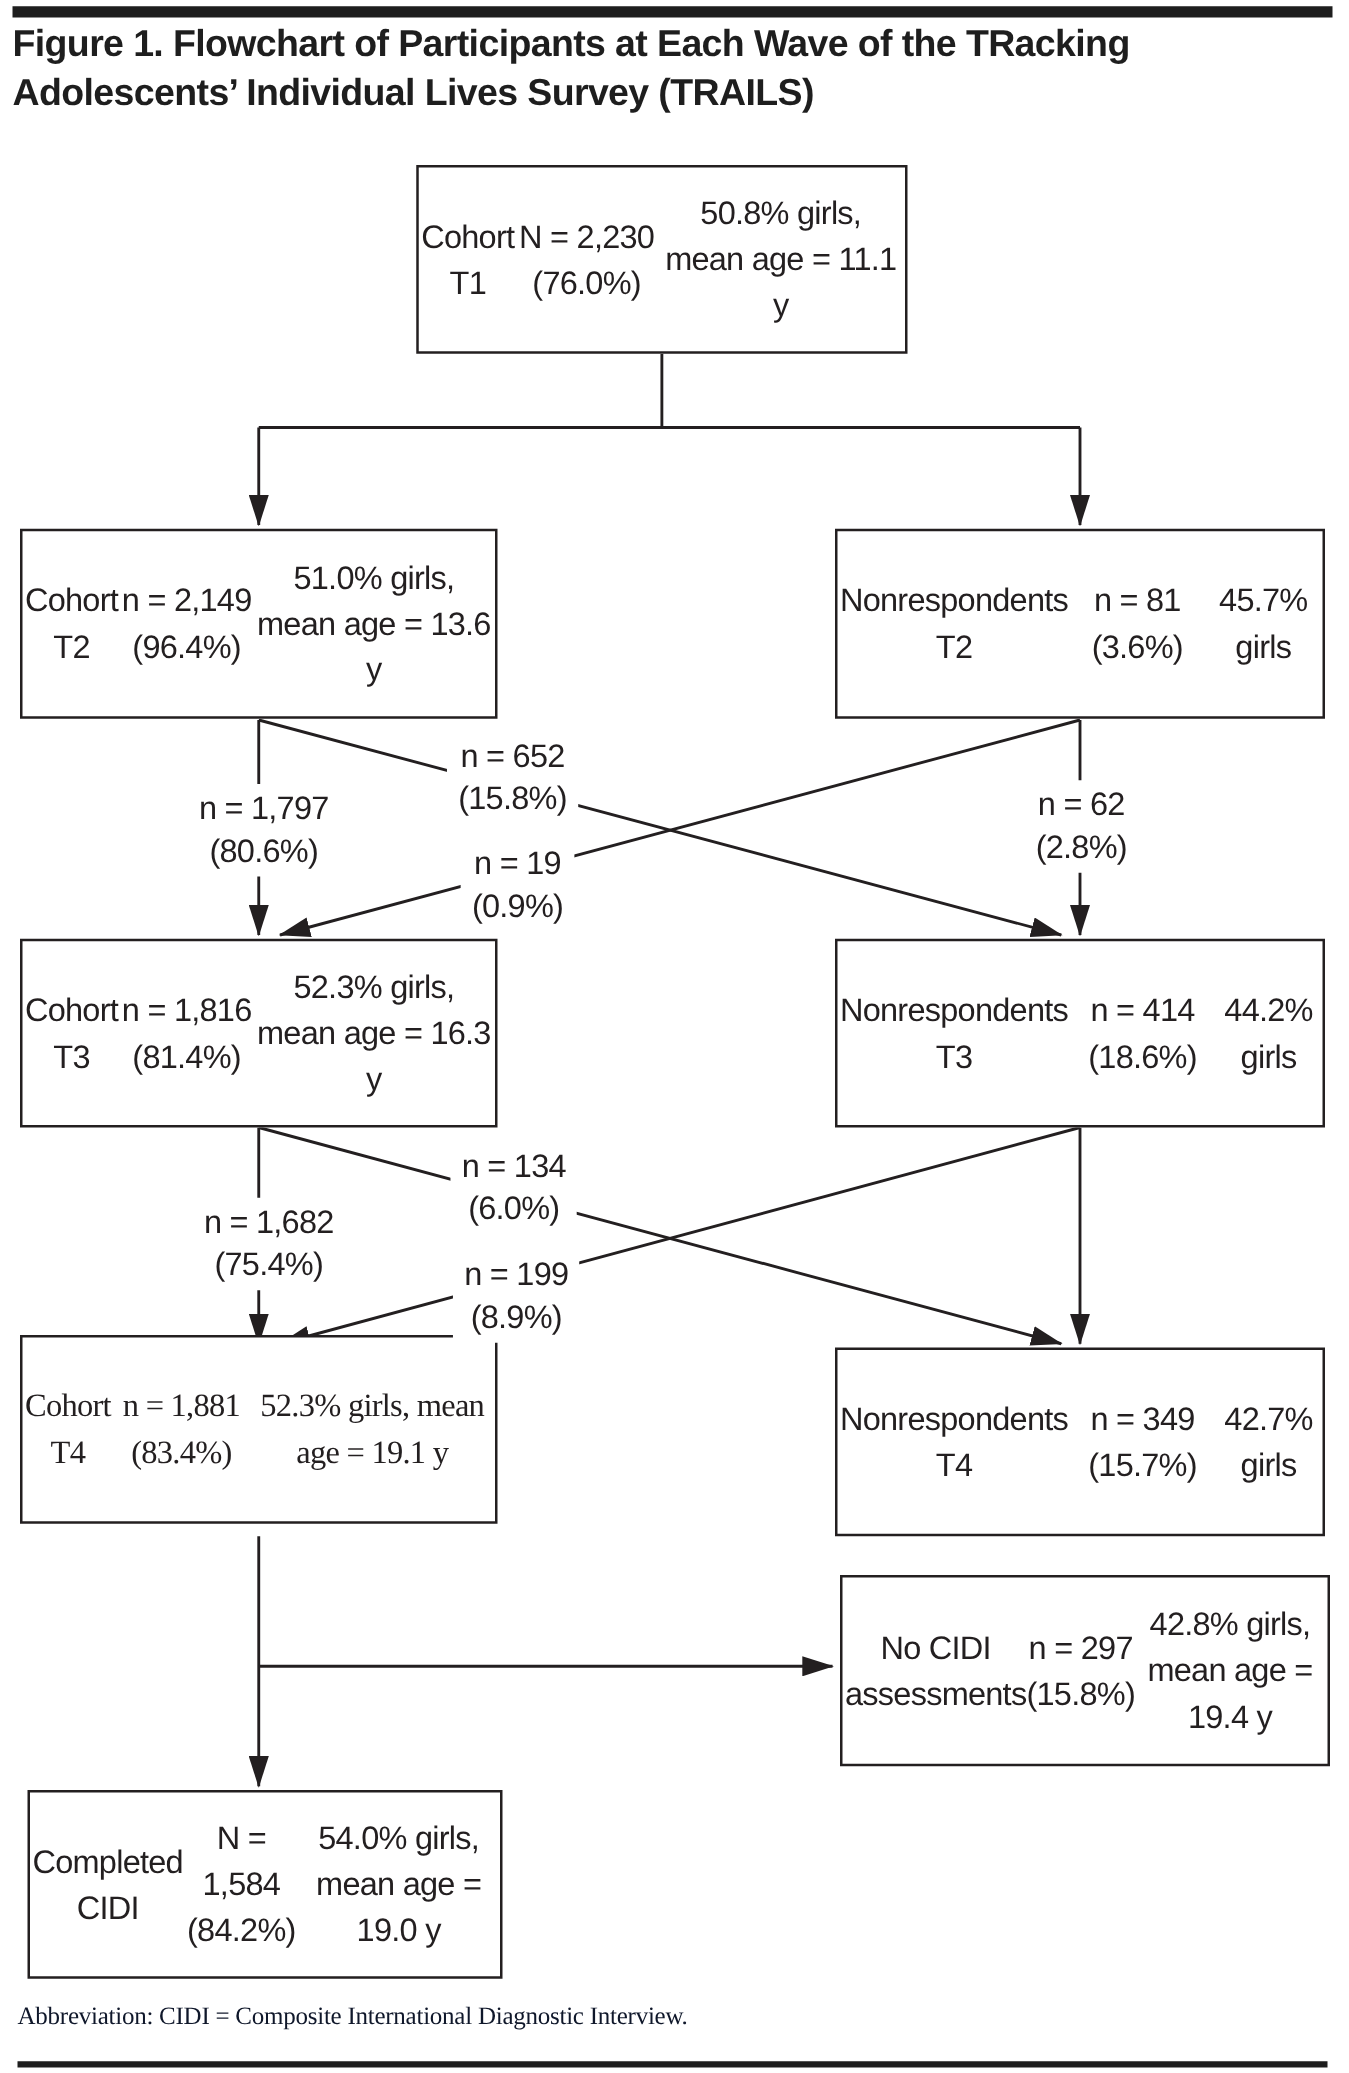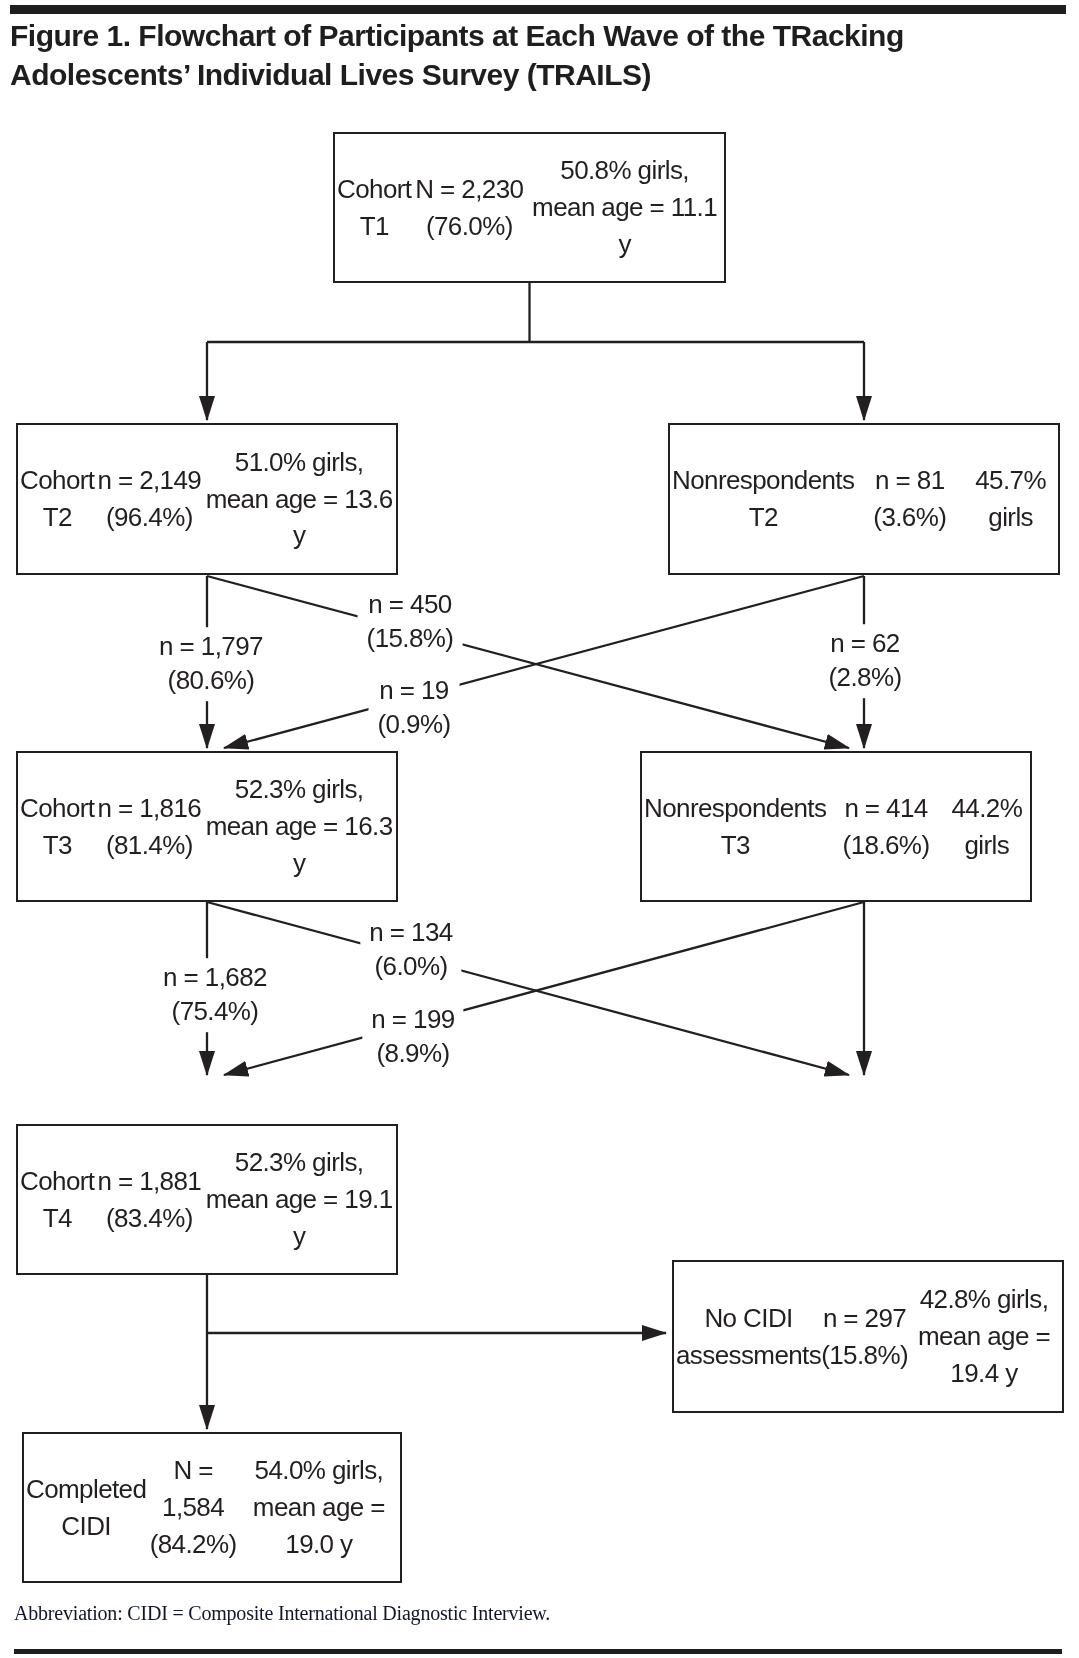--- a/index.html
+++ b/index.html
@@ -95,51 +95,56 @@
     <div>n = 81 (3.6%)</div>
     <div>45.7% girls</div>
   </div>
 
   <div class="node" style="left:16px;top:751px;width:382px;height:151px;">
     <div>Cohort T3</div>
     <div>n = 1,816 (81.4%)</div>
     <div>52.3% girls, mean age = 16.3 y</div>
   </div>
 
-  <div class="node" style="left:640px;top:751px;width:392px;height:151px;">
+  <div class="node" style="left:668px;top:751px;width:392px;height:151px;">
     <div>Nonrespondents T3</div>
     <div>n = 414 (18.6%)</div>
     <div>44.2% girls</div>
   </div>
 
-  <div class="node" style="left:16px;top:1124px;width:382px;height:151px;">
+  <div class="node" style="left:16px;top:1068px;width:382px;height:151px;font-family:Liberation Serif, serif;">
     <div>Cohort T4</div>
     <div>n = 1,881 (83.4%)</div>
     <div>52.3% girls, mean age = 19.1 y</div>
   </div>
 
+  <div class="node" style="left:668px;top:1078px;width:392px;height:151px;">
+    <div>Nonrespondents T4</div>
+    <div>n = 349 (15.7%)</div>
+    <div>42.7% girls</div>
+  </div>
 
   <div class="node" style="left:672px;top:1260px;width:392px;height:153px;">
     <div>No CIDI assessments</div>
     <div>n = 297 (15.8%)</div>
     <div>42.8% girls, mean age = 19.4 y</div>
   </div>
 
   <div class="node" style="left:22px;top:1432px;width:380px;height:151px;">
     <div>Completed CIDI</div>
     <div>N = 1,584 (84.2%)</div>
     <div>54.0% girls, mean age = 19.0 y</div>
   </div>
 
   <div class="elabel" style="left:211px;top:664px;">
     <div>n = 1,797</div>
     <div>(80.6%)</div>
   </div>
   <div class="elabel" style="left:410px;top:622px;">
-    <div>n = 450</div>
+    <div>n = 652</div>
     <div>(15.8%)</div>
   </div>
   <div class="elabel" style="left:414px;top:708px;">
     <div>n = 19</div>
     <div>(0.9%)</div>
   </div>
   <div class="elabel" style="left:865px;top:661px;">
     <div>n = 62</div>
     <div>(2.8%)</div>
   </div>

